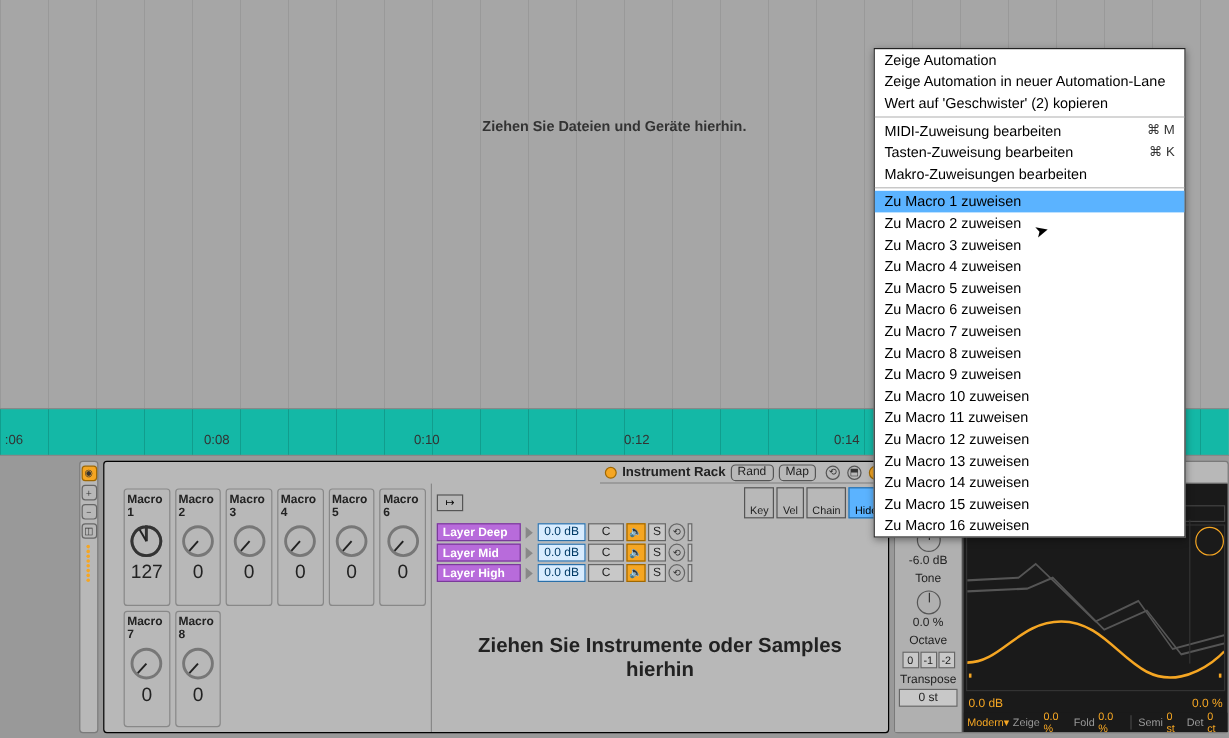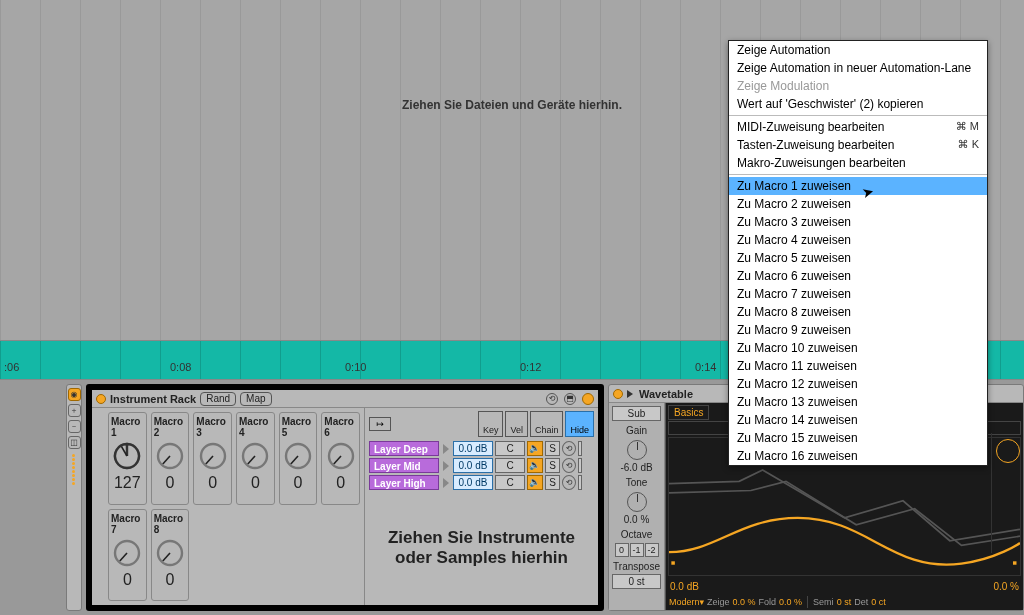--- a/index.html
+++ b/index.html
@@ -41,22 +41,22 @@
   }
   .rack-side .btn {
     width:13px; height:13px; border:1px solid #666; border-radius:3px; background:#b8b8b8;
     font-size:8px; line-height:11px; text-align:center; color:#333; cursor:pointer;
   }
   .rack-side .dots { width:4px; display:flex; flex-direction:column; gap:1px; margin-top:2px; }
   .rack-side .dots span { width:3px; height:3px; background:#f5a623; border-radius:50%; }
   
   
   .instrument-rack {
-    width:518px; background:#b8b8b8; border:6px solid #000000; border-radius:3px;
-    display:flex; flex-direction:column;
+    width:655px; background:#b8b8b8; border:1px solid #000000; border-radius:3px;
+    display:flex; flex-direction:column;align-items:flex-end;
   }
   .rack-header {
     height:18px; background:#b8b8b8; border-bottom:1px solid #888;
     display:flex; align-items:center; padding:0 4px; gap:4px; font-size:11px;
   }
   .circ { width:10px; height:10px; border-radius:50%; background:#f5a623; border:1px solid #a06800; }
   .rack-title { font-weight:700; color:#222; flex:0 0 auto; margin-right:auto; }
   .pill {
     border:1px solid #555; border-radius:4px; padding:0 5px; font-size:10px; height:14px; line-height:12px;
     background:#b8b8b8; color:#222; cursor:pointer;
@@ -398,23 +398,20 @@
   </div>
 </div>
 
 <div class="context-menu" id="context-menu">
     <div class="cm-item">
       <span>Zeige Automation</span>
     </div>
     <div class="cm-item">
       <span>Zeige Automation in neuer Automation-Lane</span>
     </div>
-    <div class="cm-item disabled">
-      <span>Zeige Modulation</span>
-    </div>
     <div class="cm-item">
       <span>Wert auf 'Geschwister' (2) kopieren</span>
     </div>
     <div class="cm-sep"></div>
     <div class="cm-item">
       <span>MIDI-Zuweisung bearbeiten</span>
       <span class="cm-shortcut">⌘ M</span>
     </div>
     <div class="cm-item">
       <span>Tasten-Zuweisung bearbeiten</span>

